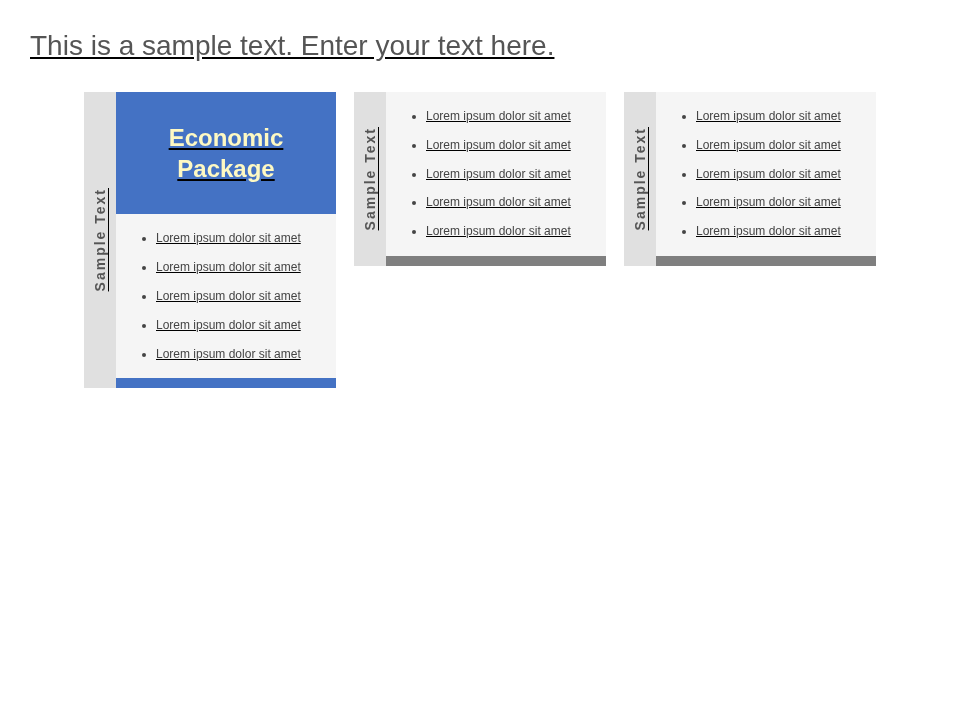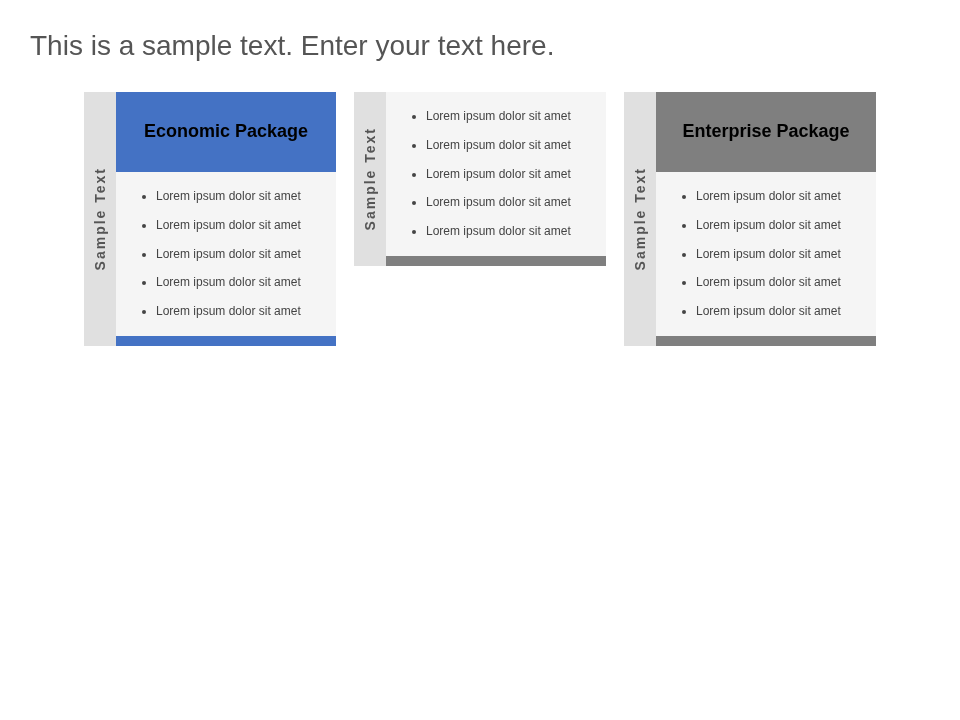--- a/index.html
+++ b/index.html
@@ -10,20 +10,21 @@
       font-family: Arial, sans-serif;
       overflow: hidden;
     }
 
     .page {
       width: 960px;
       height: 720px;
       padding: 30px 30px 20px 30px;
       display: flex;
       flex-direction: column;
+      text-decoration: underline;
     }
 
     .title {
       font-size: 28px;
       color: #555;
       margin-bottom: 30px;
       font-weight: normal;
     }
 
     .packages-container {
@@ -35,25 +36,25 @@
       justify-content: center;
     }
 
     .package-card {
       width: 220px;
       display: flex;
       flex-direction: column;
     }
 
     .package-header {
-      padding: 16px 16px;
+      padding: 30px 16px;
       text-align: center;
-      font-size: 18px;
+      font-size: 24px;
       font-weight: bold;
-      color: #000000;
+      color: #fef9c3;
       min-height: 80px;
       display: flex;
       align-items: center;
       justify-content: center;
       line-height: 1.3;
     }
 
     .package-header.blue {
       background-color: #4472C4;
     }
@@ -165,21 +166,20 @@
         </div>
         <div class="package-footer gray"></div>
       </div>
     </div>
 
     <div class="column-wrapper" style="margin-left: 18px;">
       <div class="sidebar-strip">
         <span class="sidebar-text">Sample Text</span>
       </div>
       <div class="package-card">
-        <div class="package-header gray">Enterprise Package</div>
         <div class="package-body">
           <ul>
             <li>Lorem ipsum dolor sit amet</li>
             <li>Lorem ipsum dolor sit amet</li>
             <li>Lorem ipsum dolor sit amet</li>
             <li>Lorem ipsum dolor sit amet</li>
             <li>Lorem ipsum dolor sit amet</li>
           </ul>
         </div>
         <div class="package-footer gray"></div>

